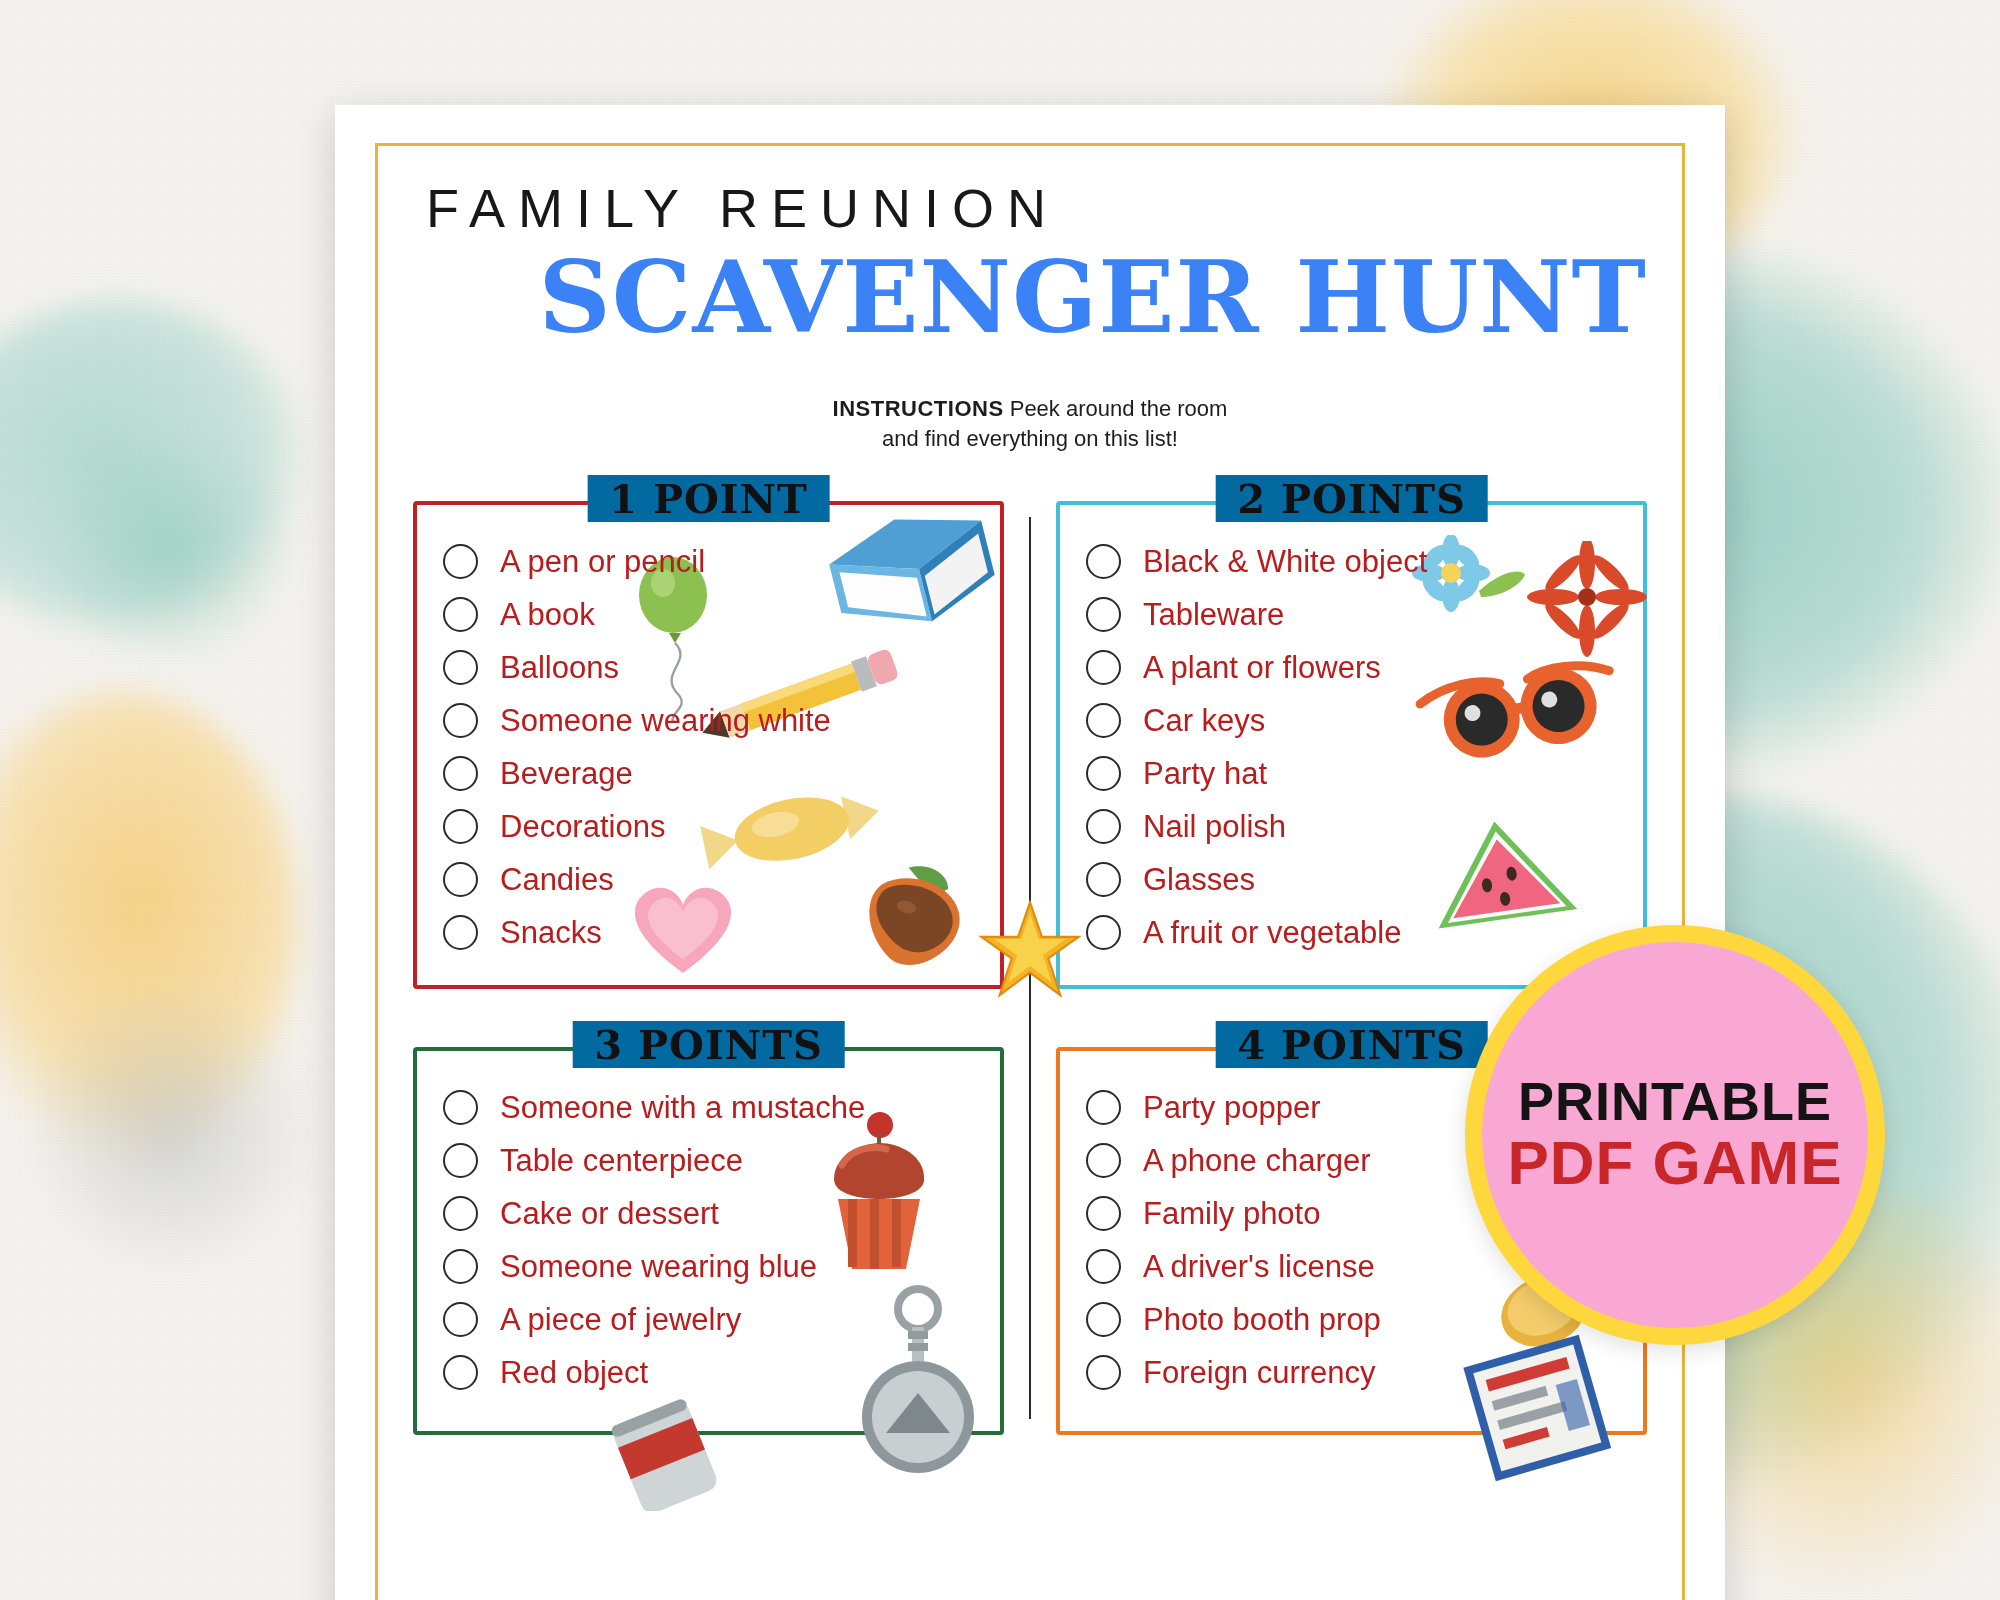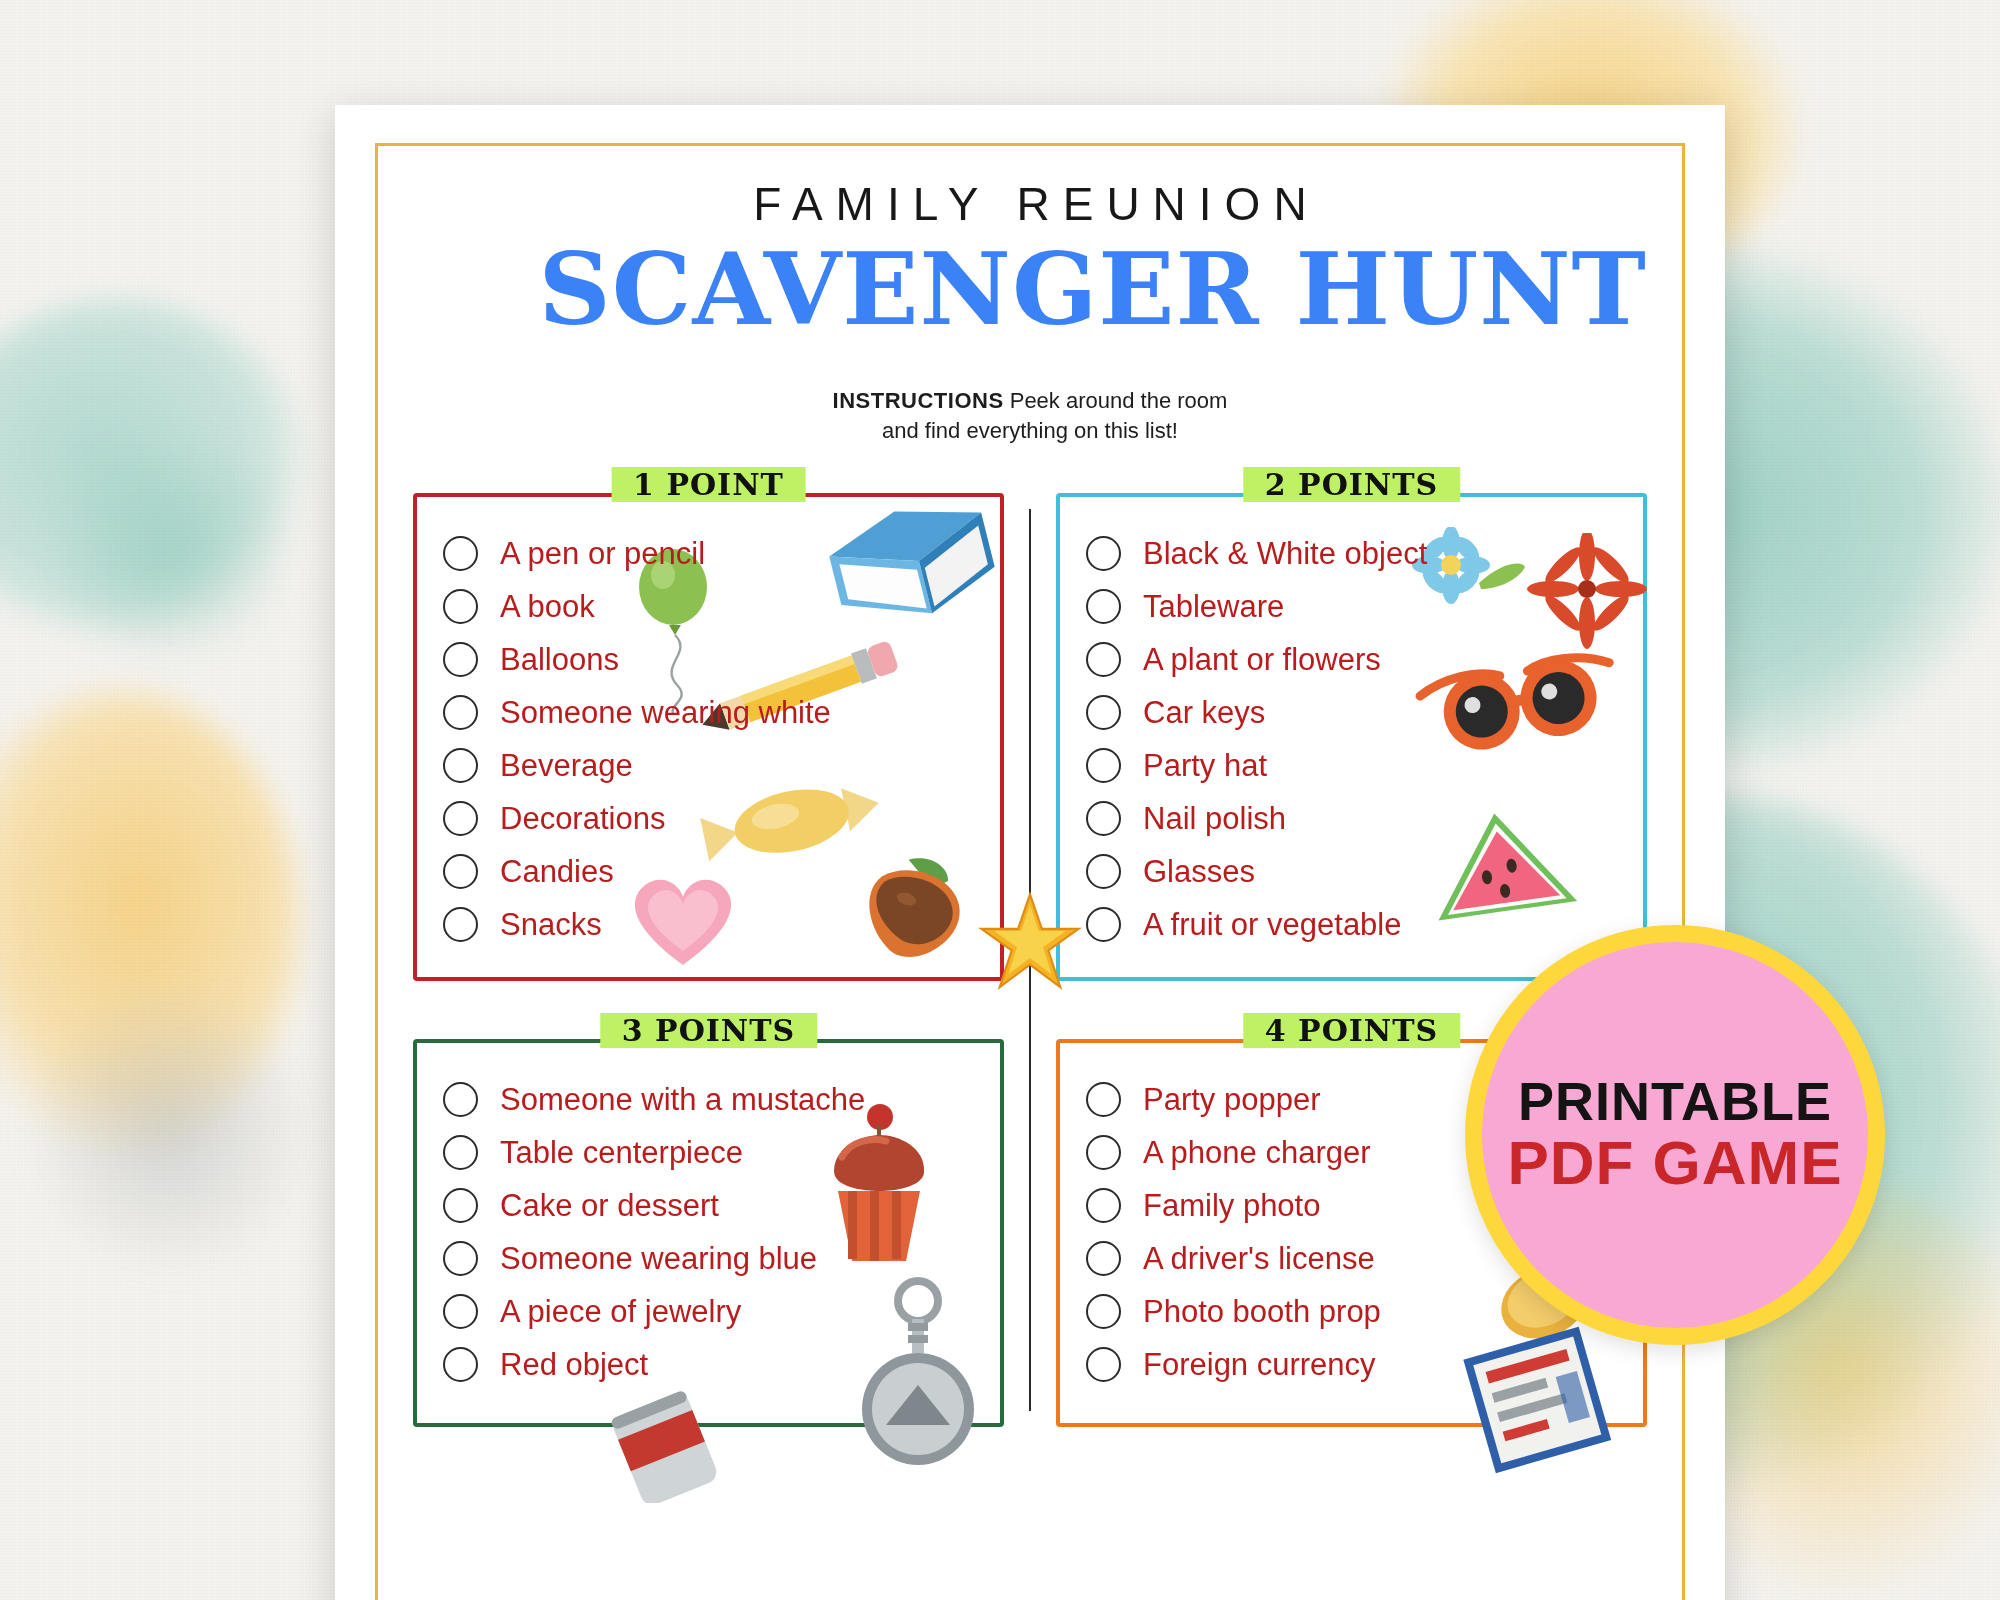--- a/index.html
+++ b/index.html
@@ -96,23 +96,22 @@
 
   .sheet-content {
     position: absolute;
     left: 0; top: 0; right: 0; bottom: 0;
     padding: 72px 78px 0 78px;
     box-sizing: border-box;
   }
 
   
   .title-kicker {
-    text-align: center;
     font-family: "Liberation Sans", sans-serif;
-    font-size: 46px;
+    font-size: 54px;
     letter-spacing: 13px;
     color: #181818;
     font-weight: 400;
     margin: 0 0 4px 0;
     padding-left: 13px;
   }
   .title-main {
     text-align: right;
     font-family: "DejaVu Serif", serif;
     font-size: 100px;
@@ -170,25 +169,25 @@
     position: relative;
     background: transparent;
     min-height: 388px;
     box-sizing: border-box;
   }
   .quad-heading {
     position: absolute;
     top: -30px;
     left: 50%;
     transform: translateX(-50%);
-    background: #bef264;
+    background: #0369a1;
     padding: 0 22px;
     font-family: "DejaVu Serif", serif;
     font-weight: 700;
-    font-size: 30px;
+    font-size: 40px;
     letter-spacing: 1px;
     color: #111;
     white-space: nowrap;
     z-index: 3;
     text-align: right;
   }
   .q-red   .quad-box { border-color: #c22026; }
   .q-blue  .quad-box { border-color: #3fc0d6; }
   .q-green .quad-box { border-color: #256b3c; }
   .q-orange .quad-box { border-color: #ec7a1c; }

